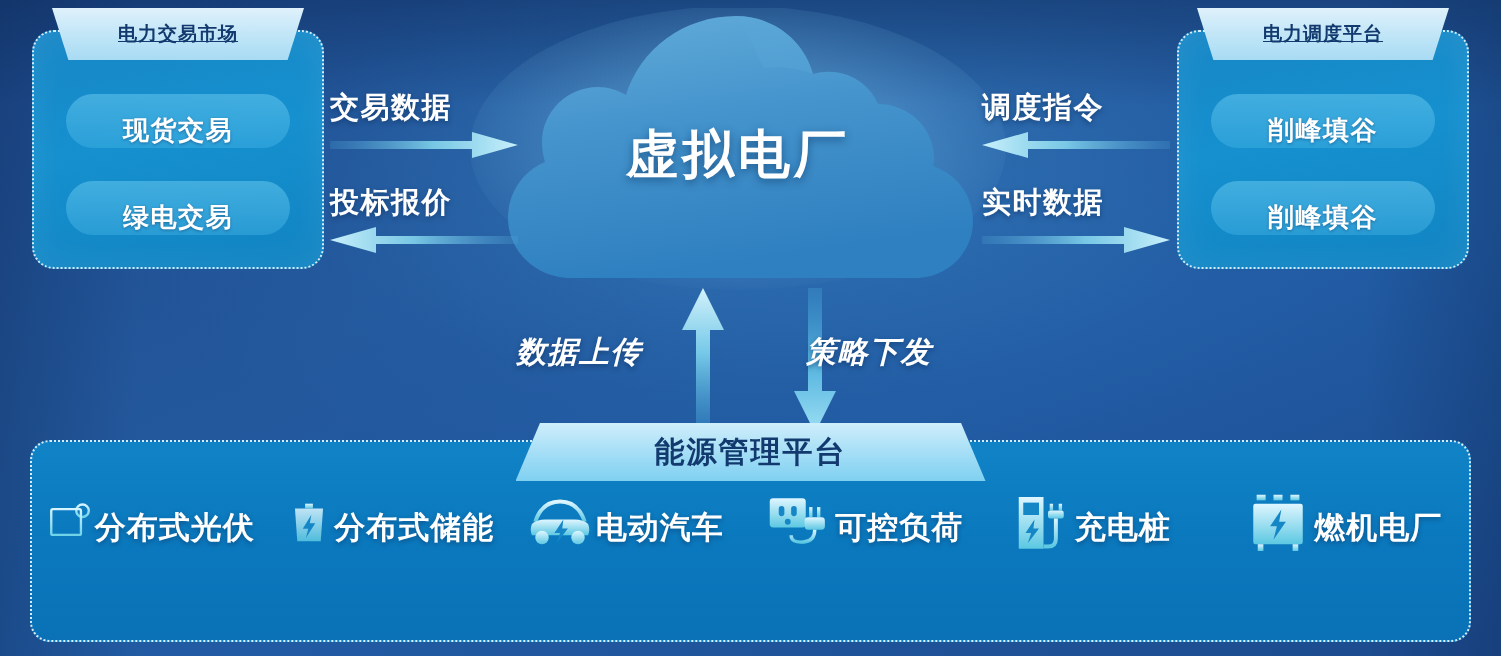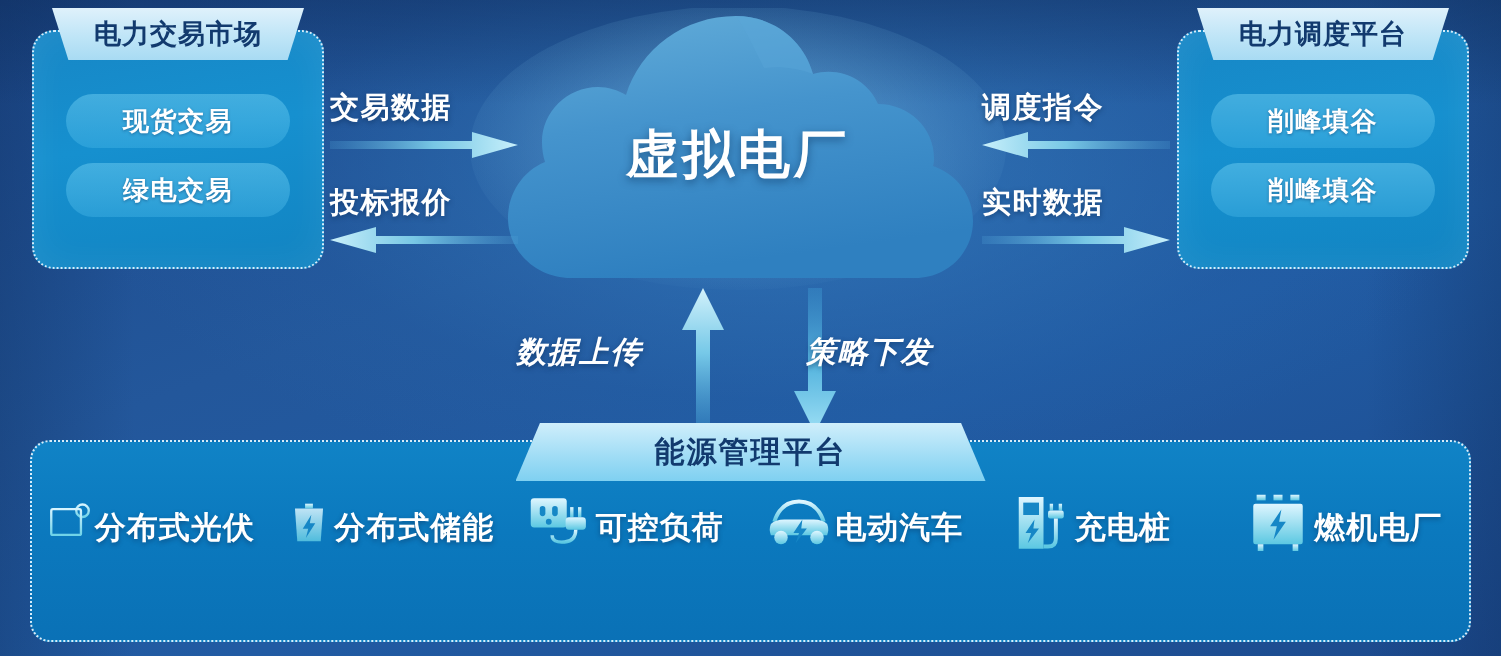--- a/index.html
+++ b/index.html
@@ -36,29 +36,30 @@
 
   .panel-banner{
     position:absolute;top:-24px;left:50%;transform:translateX(-50%);
     width:252px;height:52px;
     background:linear-gradient(180deg,#dff1fb 0%,#bfe5f7 55%,#a8dbf3 100%);
     clip-path:polygon(0% 0%,100% 0%,93.5% 100%,6.5% 100%);
     display:flex;align-items:center;justify-content:center;
     box-shadow:0 2px 5px rgba(6,30,60,.28);
   }
   .panel-banner span{
-    font-size:27px;font-weight:bold;color:#123a6e;letter-spacing:1px;
+    font-size:19px;font-weight:bold;color:#123a6e;letter-spacing:1px;
     white-space:nowrap;
+    text-decoration:underline;
   }
 
   .pill-wrap{position:absolute;left:0;right:0;top:62px;}
   .pill{
-    margin:0 auto 15px auto;width:224px;height:54px;border-radius:27px;
+    margin:0 auto 33px auto;width:224px;height:54px;border-radius:27px;
     background:linear-gradient(180deg,rgba(106,203,240,.52) 0%,rgba(70,182,231,.42) 100%);
-    display:flex;align-items:center;justify-content:center;
+    display:flex;align-items:flex-end;justify-content:center;
   }
   .pill span{
     font-size:26px;font-weight:bold;color:#ffffff;letter-spacing:1.5px;
     text-shadow:0 1px 3px rgba(8,45,90,.45);white-space:nowrap;
   }
 
   
   #cloud{position:absolute;left:468px;top:8px;width:540px;height:290px;}
   #cloud svg{display:block;width:100%;height:100%;}
   #cloud-label{
@@ -319,57 +320,57 @@
         <rect x="27" y="6" width="10" height="6" fill="url(#icg2)"></rect>
         <path d="M14 12 L50 12 L47 54 L17 54 Z" fill="url(#icg2)" opacity="0.85"></path>
         <path d="M35 20 L24 38 L31 38 L28 50 L40 31 L33 31 Z" fill="#1687c6"></path>
       </svg>
       <div class="asset-label">分布式储能</div>
     </div>
 
     <div class="asset">
       <svg class="asset-icon" viewBox="0 0 64 64">
         <defs>
+          <linearGradient id="icg4" x1="0" y1="0" x2="0" y2="1">
+            <stop offset="0%" stop-color="#dff6ff"></stop>
+              <stop offset="100%" stop-color="#5cc8e2"></stop>
+          </linearGradient>
+        </defs>
+        <path d="M10 30 q6 -18 22 -18 q16 0 22 18" fill="none" stroke="url(#icg4)" stroke-width="3.5"></path>
+        <path d="M7 32 q4 -4 12 -4 h26 q8 0 12 4 q2 5 0 10 h-50 q-2 -5 0 -10 Z" fill="url(#icg4)"></path>
+        <circle cx="16" cy="44" r="6" fill="url(#icg4)"></circle>
+        <circle cx="48" cy="44" r="6" fill="url(#icg4)"></circle>
+        <path d="M35 28 L27 40 L32 40 L29 49 L39 36 L34 36 Z" fill="#1687c6"></path>
+      </svg>
+      <div class="asset-label">电动汽车</div>
+    </div>
+
+    <div class="asset">
+      <svg class="asset-icon" viewBox="0 0 64 64">
+        <defs>
           <linearGradient id="icg3" x1="0" y1="0" x2="0" y2="1">
             <stop offset="0%" stop-color="#dff6ff"></stop>
               <stop offset="100%" stop-color="#5cc8e2"></stop>
           </linearGradient>
         </defs>
         <rect x="6" y="9" width="32" height="26" rx="3" fill="url(#icg3)"></rect>
         <rect x="14" y="16" width="5" height="9" rx="2.5" fill="#1687c6"></rect>
         <rect x="25" y="16" width="5" height="9" rx="2.5" fill="#1687c6"></rect>
         <circle cx="22" cy="30" r="2.6" fill="#1687c6"></circle>
         <rect x="41" y="17" width="3" height="9" fill="url(#icg3)"></rect>
         <rect x="48" y="17" width="3" height="9" fill="url(#icg3)"></rect>
         <rect x="37" y="26" width="18" height="11" rx="3" fill="url(#icg3)"></rect>
         <path d="M46 37 q0 10 -10 11 q-11 1 -11 -6" fill="none" stroke="url(#icg3)" stroke-width="3"></path>
       </svg>
       <div class="asset-label">可控负荷</div>
     </div>
 
     <div class="asset">
       <svg class="asset-icon" viewBox="0 0 64 64">
         <defs>
-          <linearGradient id="icg4" x1="0" y1="0" x2="0" y2="1">
-            <stop offset="0%" stop-color="#dff6ff"></stop>
-              <stop offset="100%" stop-color="#5cc8e2"></stop>
-          </linearGradient>
-        </defs>
-        <path d="M10 30 q6 -18 22 -18 q16 0 22 18" fill="none" stroke="url(#icg4)" stroke-width="3.5"></path>
-        <path d="M7 32 q4 -4 12 -4 h26 q8 0 12 4 q2 5 0 10 h-50 q-2 -5 0 -10 Z" fill="url(#icg4)"></path>
-        <circle cx="16" cy="44" r="6" fill="url(#icg4)"></circle>
-        <circle cx="48" cy="44" r="6" fill="url(#icg4)"></circle>
-        <path d="M35 28 L27 40 L32 40 L29 49 L39 36 L34 36 Z" fill="#1687c6"></path>
-      </svg>
-      <div class="asset-label">电动汽车</div>
-    </div>
-
-    <div class="asset">
-      <svg class="asset-icon" viewBox="0 0 64 64">
-        <defs>
           <linearGradient id="icg5" x1="0" y1="0" x2="0" y2="1">
             <stop offset="0%" stop-color="#dff6ff"></stop>
               <stop offset="100%" stop-color="#5cc8e2"></stop>
           </linearGradient>
         </defs>
         <path d="M14 8 h22 v46 h-22 Z" fill="url(#icg5)"></path>
         <rect x="18" y="13" width="14" height="11" fill="#1687c6"></rect>
         <path d="M28 28 L20 40 L25 40 L22 49 L32 36 L27 36 Z" fill="#1687c6"></path>
         <path d="M43 20 v-6 M51 20 v-6" stroke="url(#icg5)" stroke-width="3" fill="none"></path>
         <rect x="40" y="20" width="14" height="7" rx="2" fill="url(#icg5)"></rect>

